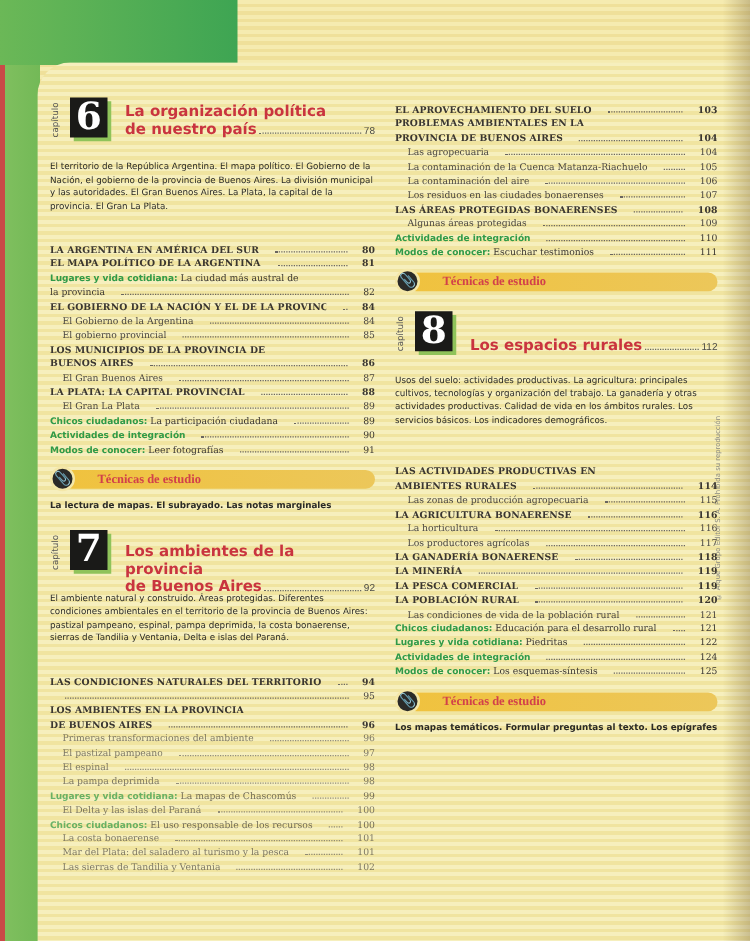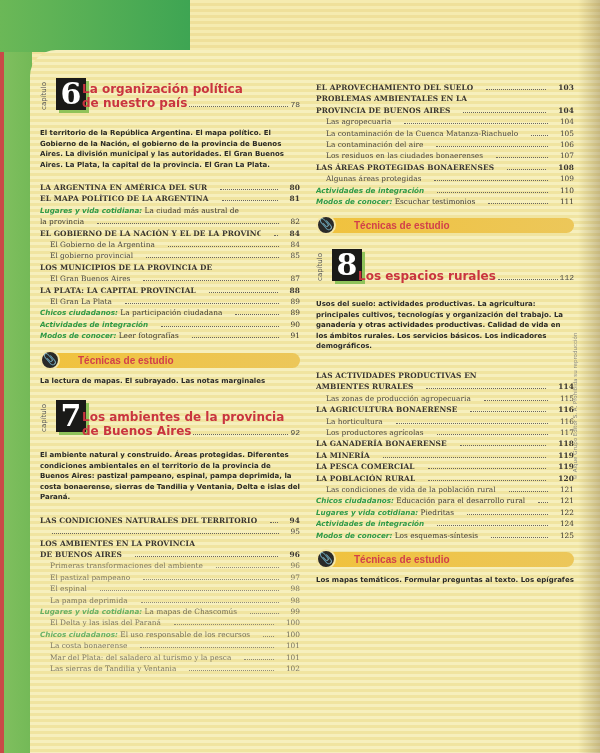--- a/index.html
+++ b/index.html
@@ -50,61 +50,61 @@
     font-family: "DejaVu Sans", sans-serif; font-size: 7px; color: #555;
   }
   .cap-num {
     position: absolute; left: 16px; top: 0;
     width: 30px; height: 32px; background: #1a1a18;
     color: #fff; font-family: "DejaVu Serif", serif; font-weight: bold; font-size: 30px;
     line-height: 32px; text-align: center;
     box-shadow: 3px 3px 0 #8fc35a;
   }
   .cap-title {
-    position: absolute; left: 42px; top: 4px; right: 0;
+    position: absolute; left: 60px; top: 4px; right: 0;
     font-family: "DejaVu Sans", sans-serif; font-weight: bold; font-size: 12px;
     color: #c9343f; line-height: 14px;
   }
   .cap-title .line2 { display: flex; align-items: baseline; }
   .cap-title .dots { flex: 1; border-bottom: 1px dotted #6a6a60; margin: 0 2px 3px 2px; }
-  .cap-title .pg { font-family: Liberation Mono, monospace; font-weight: normal; font-size: 8px; color: #4a4a44; }
+  .cap-title .pg { font-family: Liberation Sans, sans-serif; font-weight: normal; font-size: 8px; color: #4a4a44; }
 
   .summary {
     font-family: "DejaVu Sans", sans-serif; font-size: 7px; line-height: 10.5px;
-    color: #2a2a26; font-weight: bold; margin-bottom: 12px;
+    color: #2a2a26; font-weight: normal; margin-bottom: 24px;
   }
 
   .toc-row {
     display: flex; align-items: baseline;
     font-size: 7.4px; line-height: 11.4px; color: #3a3630; gap: 11px;
   }
   .toc-row.h { font-weight: bold; text-transform: none; letter-spacing: 0.1px; }
   .toc-row.sub { padding-left: 10px; color: #4a4640; }
   .toc-row .dots { flex: 1; border-bottom: 1px dotted #6a6660; margin: 0 1px 2px 2px; min-width: 4px; }
   .toc-row .pg { white-space: nowrap; }
   .toc-row .txt { white-space: nowrap; overflow: hidden; }
-  .hl { font-family: "DejaVu Sans", sans-serif; font-weight: bold; color: #2f9a48; font-size: 7.2px; font-style: italic; }
+  .hl { font-family: "DejaVu Sans", sans-serif; font-weight: bold; color: #2f9a48; font-size: 7.2px; }
   .faded { opacity: 0.7; }
 
   .tecnicas {
     position: relative; height: 20px; margin: 8px 0 6px 0;
   }
   .tec-bar {
     position: absolute; left: 10px; top: 3px; right: 0; height: 15px;
     background: linear-gradient(90deg, #f0c23e, #ecc75a);
     border-radius: 8px;
   }
   .tec-icon {
     position: absolute; left: 0; top: 0; width: 20px; height: 20px;
     border-radius: 50%; background: #2a2a28; border: 2px solid #f4e7a8;
     color: #eee; font-family: "DejaVu Sans", sans-serif; font-size: 11px; line-height: 16px; text-align: center;
   }
   .tec-label {
     position: absolute; left: 38px; top: 3px;
-    font-family: Liberation Sans, sans-serif; font-weight: bold; font-size: 10px; color: #d2404a; line-height: 15px; text-align: right;
+    font-family: Liberation Serif, serif; font-weight: bold; font-size: 10px; color: #d2404a; line-height: 15px; text-align: right;
   }
   .tec-text {
     font-family: "DejaVu Sans", sans-serif; font-weight: bold; font-size: 7px; line-height: 10.5px; color: #2a2a26;
   }
 </style>
 </head>
 <body>
 
 <div class="page-bg"></div>
 <div class="left-band"></div>
@@ -160,20 +160,25 @@
       </div>
       <div class="toc-row sub">
         <span class="txt"><span>El gobierno provincial</span></span>
         <span class="dots"></span>
         <span class="pg">85</span>
       </div>
       <div class="toc-row h nodots">
         <span class="txt"><span>LOS MUNICIPIOS DE LA PROVINCIA DE</span></span>
         <span class="pg"></span>
       </div>
+      <div class="toc-row h">
+        <span class="txt"><span>BUENOS AIRES</span></span>
+        <span class="dots"></span>
+        <span class="pg">86</span>
+      </div>
       <div class="toc-row sub">
         <span class="txt"><span>El Gran Buenos Aires</span></span>
         <span class="dots"></span>
         <span class="pg">87</span>
       </div>
       <div class="toc-row h">
         <span class="txt"><span>LA PLATA: LA CAPITAL PROVINCIAL</span></span>
         <span class="dots"></span>
         <span class="pg">88</span>
       </div>

